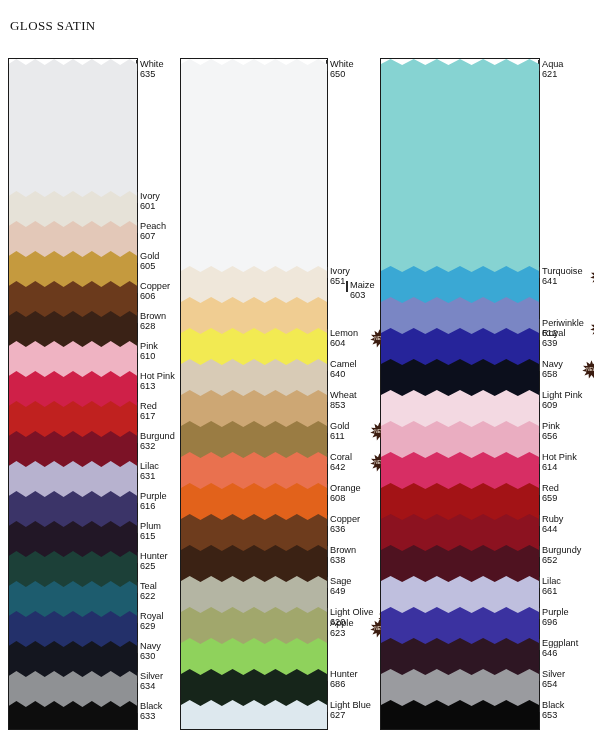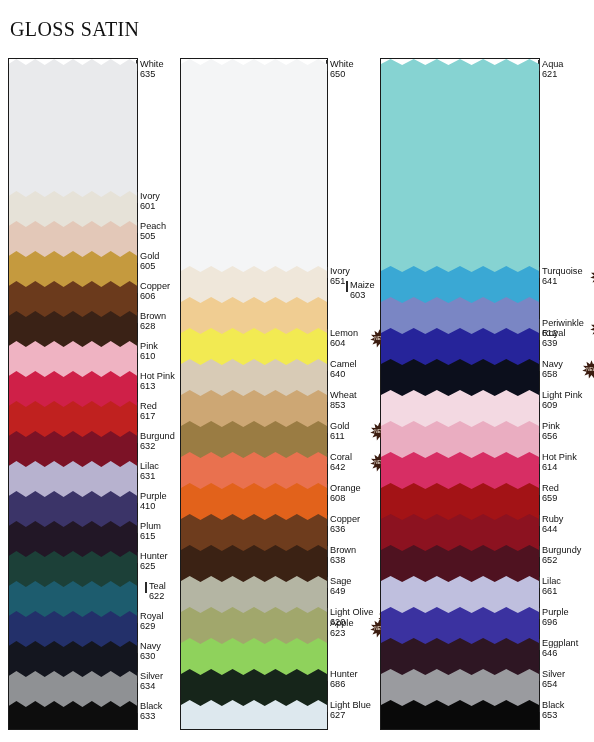--- a/index.html
+++ b/index.html
@@ -7,21 +7,21 @@
     width:594px;height:742px;
     background:#ffffff;
     font-family:"Liberation Sans", sans-serif;
     position:relative;
     overflow:hidden;
   }
   .titles{position:absolute;top:0;left:0;width:594px;height:48px;}
   .title{
     position:absolute;
     font-family:"Liberation Serif", serif;
-    font-size:20px;
+    font-size:13px;
     letter-spacing:0.4px;
     color:#111;
     top:18px;
     white-space:nowrap;
     text-align:center;
   }
   #title-gloss{left:10px;}
   #title-lamour{left:252px;}
 
   .panel{position:absolute;top:58px;box-sizing:border-box;
@@ -130,21 +130,21 @@
       <span class="cd">635</span>
     </div>
     <div class="lbl" style="top: 133px;">
       <span class="tick"></span>
       <span class="nm">Ivory</span>
       <span class="cd">601</span>
     </div>
     <div class="lbl" style="top: 163px;">
       <span class="tick"></span>
       <span class="nm">Peach</span>
-      <span class="cd">505</span>
+      <span class="cd">607</span>
     </div>
     <div class="lbl" style="top: 193px;">
       <span class="tick"></span>
       <span class="nm">Gold</span>
       <span class="cd">605</span>
     </div>
     <div class="lbl" style="top: 223px;">
       <span class="tick"></span>
       <span class="nm">Copper</span>
       <span class="cd">606</span>
@@ -175,33 +175,33 @@
       <span class="cd">632</span>
     </div>
     <div class="lbl" style="top: 403px;">
       <span class="tick"></span>
       <span class="nm">Lilac</span>
       <span class="cd">631</span>
     </div>
     <div class="lbl" style="top: 433px;">
       <span class="tick"></span>
       <span class="nm">Purple</span>
-      <span class="cd">410</span>
+      <span class="cd">616</span>
     </div>
     <div class="lbl" style="top: 463px;">
       <span class="tick"></span>
       <span class="nm">Plum</span>
       <span class="cd">615</span>
     </div>
     <div class="lbl" style="top: 493px;">
       <span class="tick"></span>
       <span class="nm">Hunter</span>
       <span class="cd">625</span>
     </div>
-    <div class="lbl" style="top: 523px; margin-left: 9px;">
+    <div class="lbl" style="top: 523px;">
       <span class="tick"></span>
       <span class="nm">Teal</span>
       <span class="cd">622</span>
     </div>
     <div class="lbl" style="top: 553px;">
       <span class="tick"></span>
       <span class="nm">Royal</span>
       <span class="cd">629</span>
     </div>
     <div class="lbl" style="top: 583px;">

